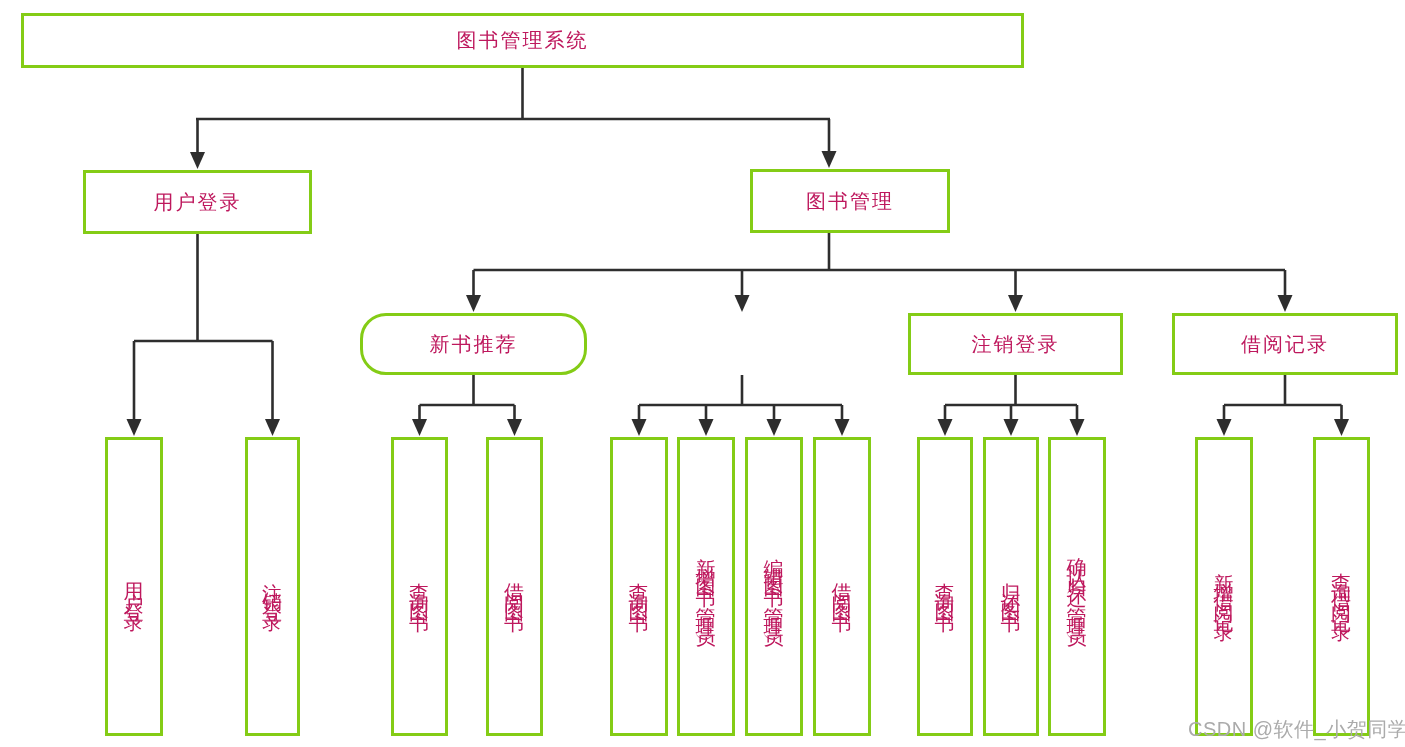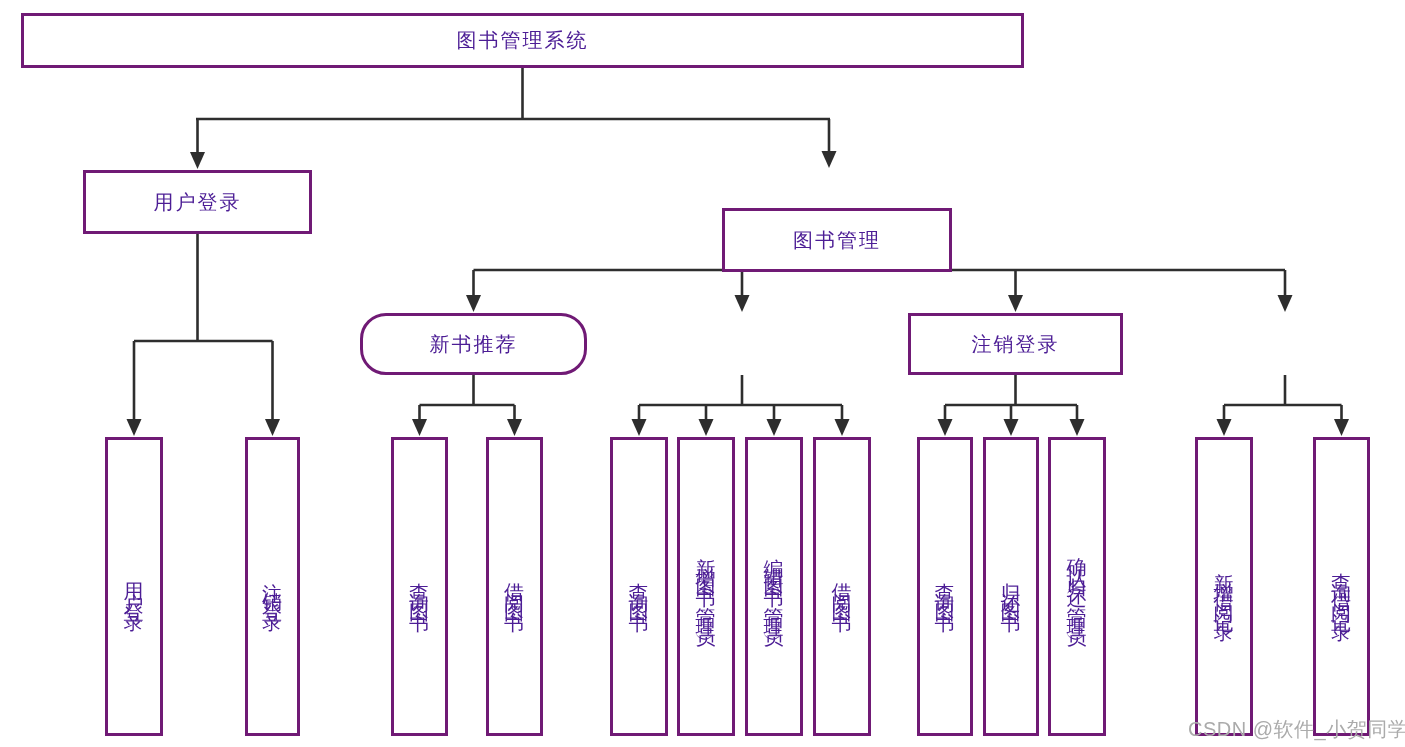--- a/index.html
+++ b/index.html
@@ -2,22 +2,22 @@
 <html><head>
 <meta charset="utf-8">
 <style>
   html,body{margin:0;padding:0;background:#ffffff;}
   .canvas{
     position:relative;width:1405px;height:747px;background:#ffffff;overflow:hidden;
     font-family:"Liberation Sans","DejaVu Sans",sans-serif;
   }
   .lines{position:absolute;left:0;top:0;pointer-events:none;}
   .box{
-    position:absolute;background:#ffffff;border:3px solid #701a75;box-sizing:border-box;
-    display:flex;align-items:center;justify-content:center;color:#4c1d95;
+    position:absolute;background:#ffffff;border:3px solid #84cc16;box-sizing:border-box;
+    display:flex;align-items:center;justify-content:center;color:#be185d;
   }
   .h{font-size:20px;letter-spacing:2px;white-space:nowrap;}
   .leaf{top:437px;height:299px;}
   .leaf .v{
     writing-mode:vertical-rl;text-orientation:mixed;
     font-size:20px;letter-spacing:10px;line-height:1;white-space:nowrap;
   }
   .watermark{
     position:absolute;left:1188px;top:716px;z-index:5;
     font-size:20px;color:#ababab;letter-spacing:0.5px;white-space:nowrap;
@@ -90,24 +90,25 @@
       <polygon points="1003.5,419 1018.5,419 1011,436"></polygon>
       <polygon points="1069.5,419 1084.5,419 1077,436"></polygon>
       <polygon points="1216.5,419 1231.5,419 1224,436"></polygon>
       <polygon points="1334,419 1349,419 1341.5,436"></polygon>
     </g>
   </svg>
 
   <div class="box h" style="left:21px;top:13px;width:1003px;height:55px;">图书管理系统</div>
 
   <div class="box h" style="left:83px;top:170px;width:229px;height:64px;">用户登录</div>
-  <div class="box h" style="left:722px;top:169px;width:230px;height:64px;margin-top:39px;">图书管理</div>
+  <div class="box h" style="left:750px;top:169px;width:200px;height:64px;">图书管理</div>
 
   <div class="box h" style="left:360px;top:313px;width:227px;height:62px;border-radius:26px;">新书推荐</div>
   <div class="box h" style="left:908px;top:313px;width:215px;height:62px;">注销登录</div>
+  <div class="box h" style="left:1172px;top:313px;width:226px;height:62px;">借阅记录</div>
 
   <div class="box leaf" style="left:105px;width:58px;">
     <span class="v">用户登录</span>
   </div>
   <div class="box leaf" style="left:245px;width:55px;">
     <span class="v">注销登录</span>
   </div>
 
   <div class="box leaf" style="left:391px;width:57px;">
     <span class="v">查询图书</span>

